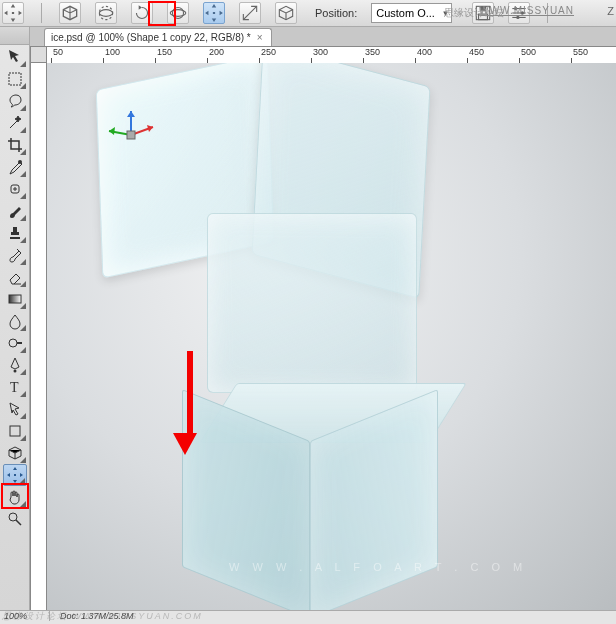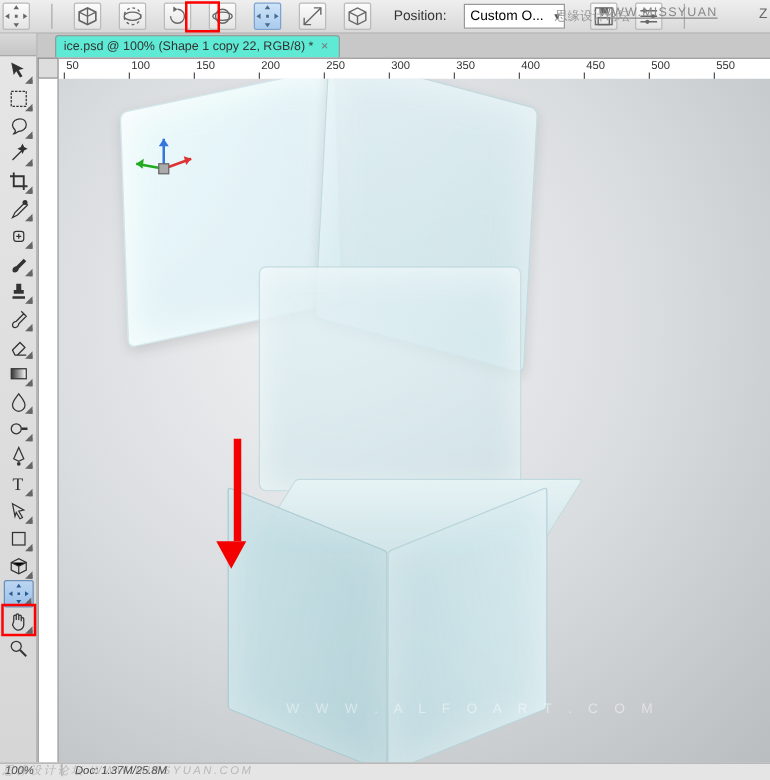--- a/index.html
+++ b/index.html
@@ -8,21 +8,21 @@
   .tb-btn { width: 22px; height: 22px; border: 1px solid #bbb; background: linear-gradient(#fcfcfc,#e4e4e4); border-radius: 2px; display:flex; align-items:center; justify-content:center; color:#555; }
   .tb-sep { width: 1px; height: 20px; background: #aaa; margin: 0 3px; }
   .tb-label { color:#333; margin-left:4px; }
   .tb-select { height: 20px; background:#fff; border:1px solid #999; padding:0 16px 0 4px; display:flex; align-items:center; position:relative; }
   .tb-select::after { content:"▾"; position:absolute; right:3px; color:#555; font-size:9px; }
   .top-highlight { position:absolute; left:148px; top:1px; width:28px; height:25px; border:2px solid #f00; pointer-events:none; z-index:20; }
   .top-watermark { position:absolute; right:42px; top:5px; font-size:10px; color:#888; letter-spacing:1px;text-decoration:underline; }
   .top-right-cut { position:absolute; right:2px; top:5px; font-size:11px; color:#666; }
 
   .tab-bar { position:absolute; left:30px; top:27px; right:0; height:19px; background:#c8c8c8; display:flex; align-items:flex-end; }
-  .file-tab { height:18px; background:#5eead4; border:1px solid #999; border-bottom:none; border-radius:3px 3px 0 0; padding:1px 6px; font-size:10px; color:#333; margin-left:14px; display:flex; align-items:center; gap:4px; }
+  .file-tab { height:18px; background:#ffffff; border:1px solid #999; border-bottom:none; border-radius:3px 3px 0 0; padding:1px 6px; font-size:10px; color:#333; margin-left:14px; display:flex; align-items:center; gap:4px; }
   .file-tab .close { color:#777; font-size:10px; padding:0 2px; }
 
   .tool-col { position:absolute; left:0; top:27px; width:30px; bottom:14px; background:linear-gradient(#e6e6e6,#d6d6d6); border-right:1px solid #aaa; }
   .tool-header { height:18px; background:linear-gradient(#d8d8d8,#c6c6c6); border-bottom:1px solid #aaa; }
   .tool-list { display:flex; flex-direction:column; padding-top:1px; }
   .tool-item { width:24px; height:22px; margin:0 auto; display:flex; align-items:center; justify-content:center; color:#444; position:relative; }
   .tool-item svg { width:18px; height:18px; }
   .tool-item.active { background:linear-gradient(#bcd6f2,#9cc0e8); border:1px solid #6a8fb8; border-radius:2px; }
   .tool-item .sub { position:absolute; right:1px; bottom:1px; width:0; height:0; border-left:3px solid transparent; border-top:3px solid transparent; border-bottom:3px solid #666; border-right:3px solid #666; }
   .tool-highlight { position:absolute; left:1px; top:483px; width:28px; height:26px; border:2px solid #f00; pointer-events:none; z-index:20; }

